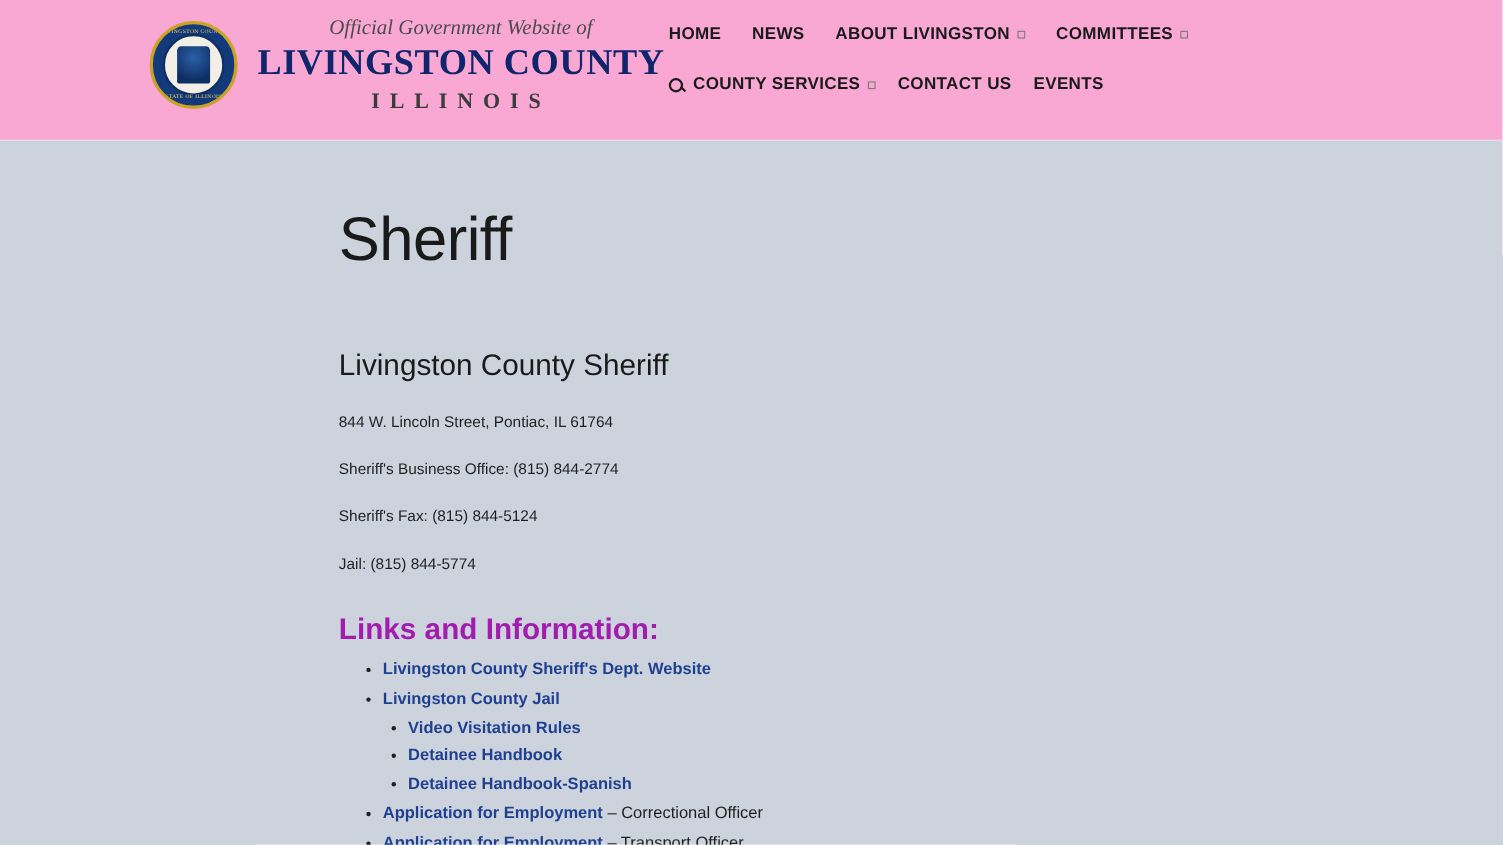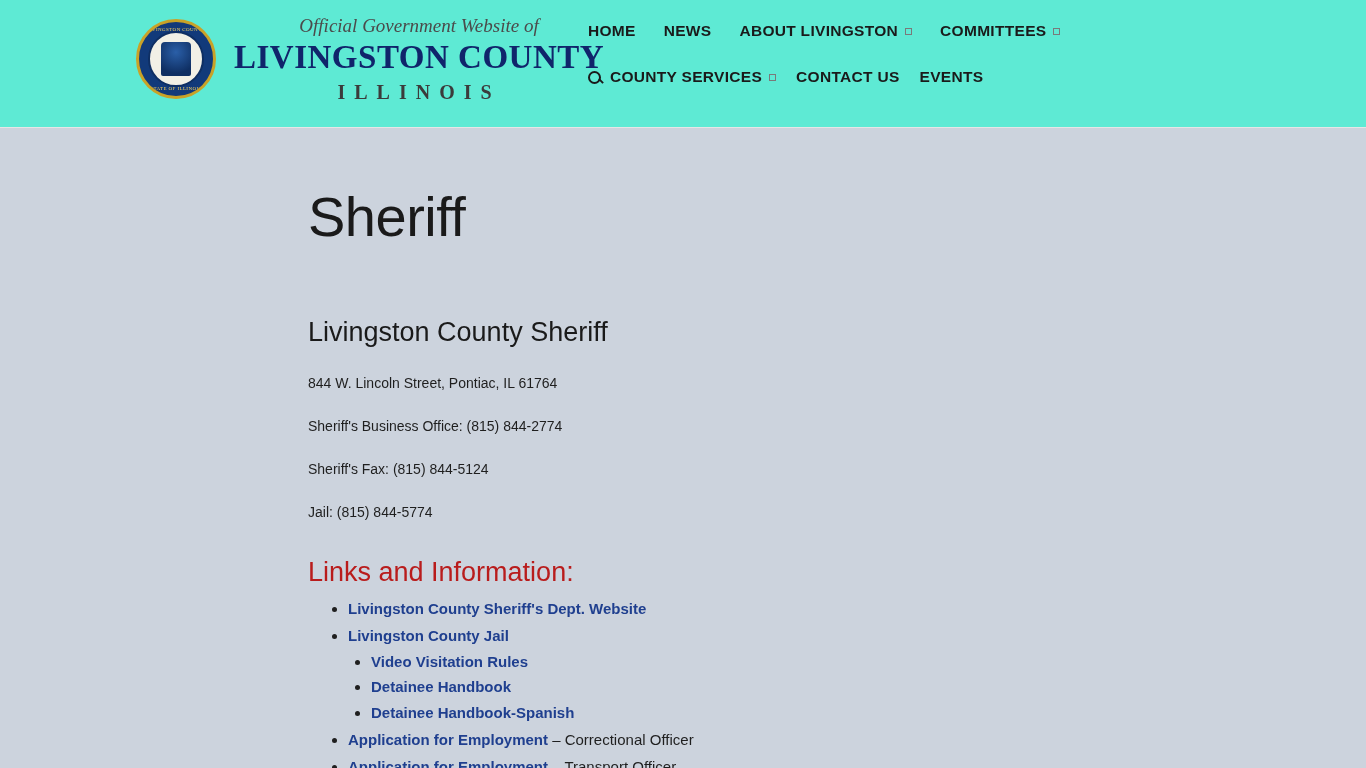--- a/index.html
+++ b/index.html
@@ -8,21 +8,21 @@
     width: 1366px; height: 768px;
     overflow: hidden;
     background: #ffffff;
     font-family: "Liberation Sans", sans-serif;
   }
 
   
   .site-header {
     position: relative;
     height: 128px;
-    background: #5eead4;
+    background: #f9a8d4;
     border-bottom: 1px solid #e6e6e6;
   }
   .brand {
     position: absolute;
     left: 136px;
     top: 16px;
     display: flex;
     align-items: center;
     gap: 18px;
   }
@@ -85,21 +85,21 @@
     font-family: "Liberation Serif", serif;
     font-size: 20px;
     font-weight: bold;
     color: #3b3b3b;
     letter-spacing: 9px;
     text-align: center;
   }
 
   .main-nav {
     position: absolute;
-    left: 588px;
+    left: 608px;
     top: 22px;
     right: 140px;
   }
   .nav-row {
     display: flex;
     align-items: center;
   }
   .nav-row.row1 { gap: 28px; }
   .nav-row.row2 { gap: 20px; margin-top: 28px; }
   .nav-item {
@@ -160,22 +160,22 @@
     color: #1a1a1a;
     margin: 68px 0 0 0;
   }
   p.info-line {
     font-size: 14px;
     color: #1f1f1f;
     margin: 27px 0 0 0;
   }
   h2.links-title {
     font-size: 27px;
-    font-weight: 400;
-    color: #b91c1c;
+    font-weight: 700;
+    color: #a21caf;
     margin: 37px 0 0 0;
   }
   ul.links-list {
     margin: 10px 0 0 0;
     padding-left: 40px;
     list-style: disc;
   }
   ul.links-list > li {
     font-size: 15px;
     color: #1f1f1f;

